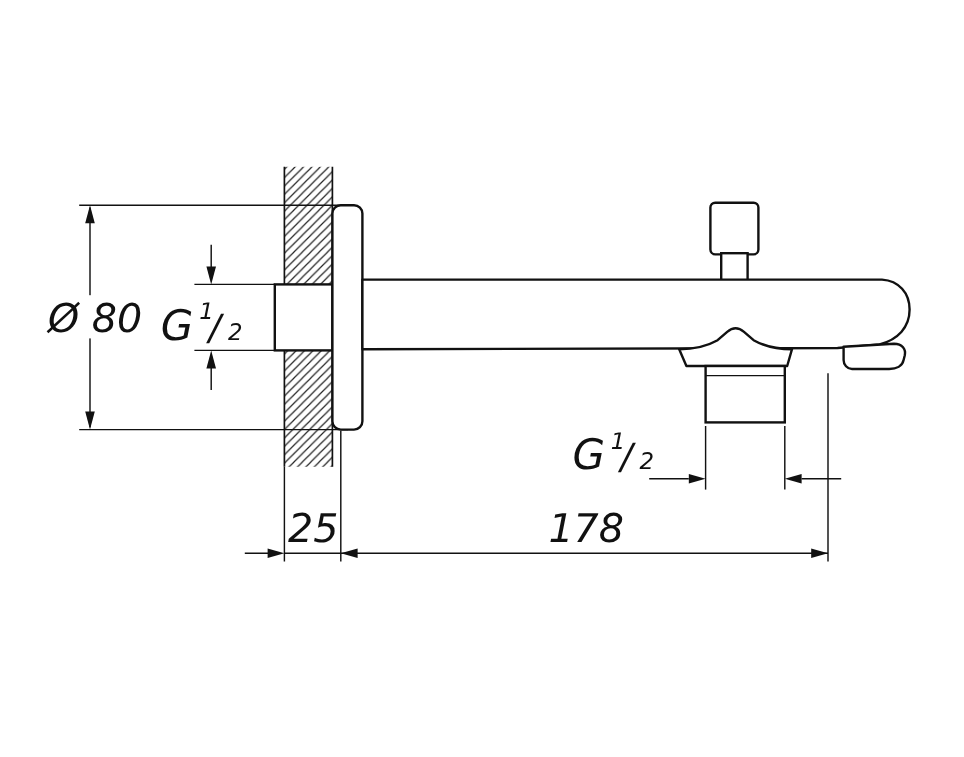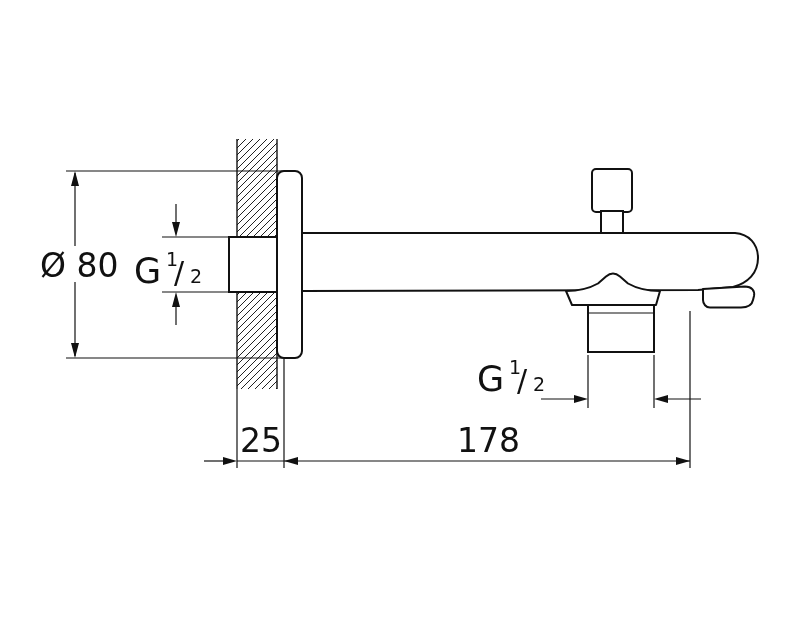--- a/index.html
+++ b/index.html
@@ -2,20 +2,21 @@
 <html><head>
 <meta charset="utf-8">
 <style>
   html, body { margin: 0; padding: 0; background: #ffffff; }
   #canvas {
     position: relative;
     width: 803px;
     height: 529px;
     background: #ffffff;
     overflow: hidden;
+    font-style: italic;
   }
   svg { display: block; }
   text {
     font-family: "DejaVu Sans", "Liberation Sans", sans-serif;
     fill: #111111;
   }
   .num   { font-size: 33px; }
   .big   { font-size: 35px; }
   .frac  { font-size: 19px; }
   .slash { font-size: 30px; }

